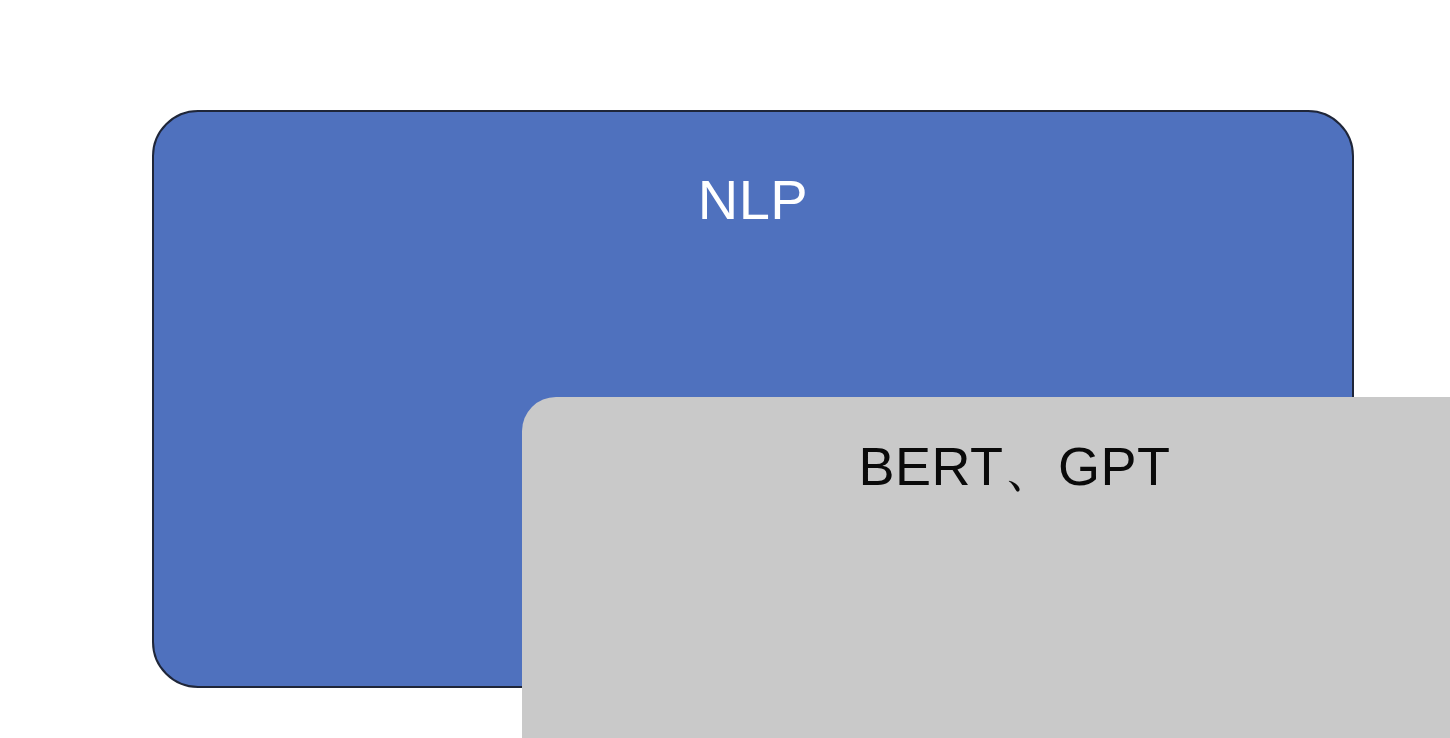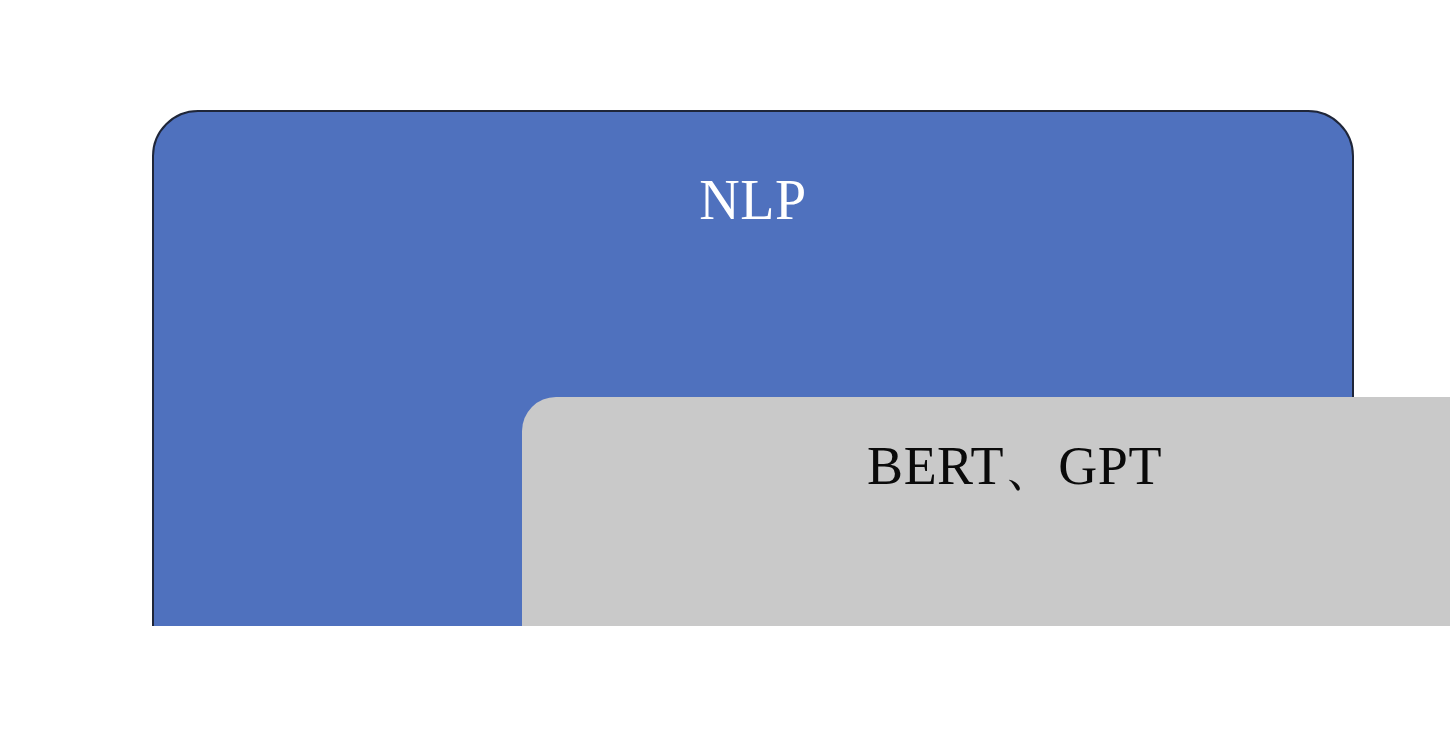--- a/index.html
+++ b/index.html
@@ -7,24 +7,23 @@
     margin: 0;
     padding: 0;
     background: #ffffff;
   }
   body {
     font-family: "Liberation Sans", sans-serif;
   }
   #canvas {
     position: relative;
     width: 1450px;
-    height: 626px;
+    height: 738px;
     background: #ffffff;
     overflow: hidden;
-    font-family: Liberation Serif, serif;
   }
   .box {
     position: absolute;
     box-sizing: border-box;
     display: block;
   }
   .box-label {
     position: absolute;
     left: 0;
     width: 100%;

